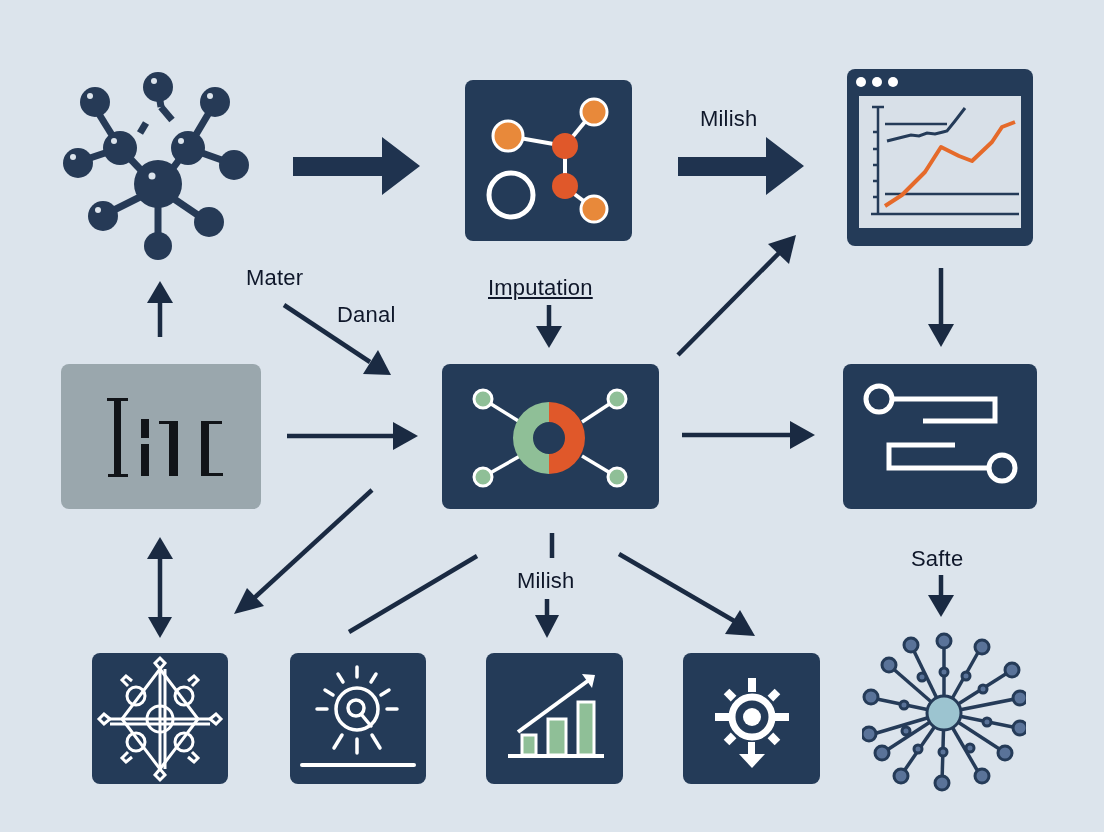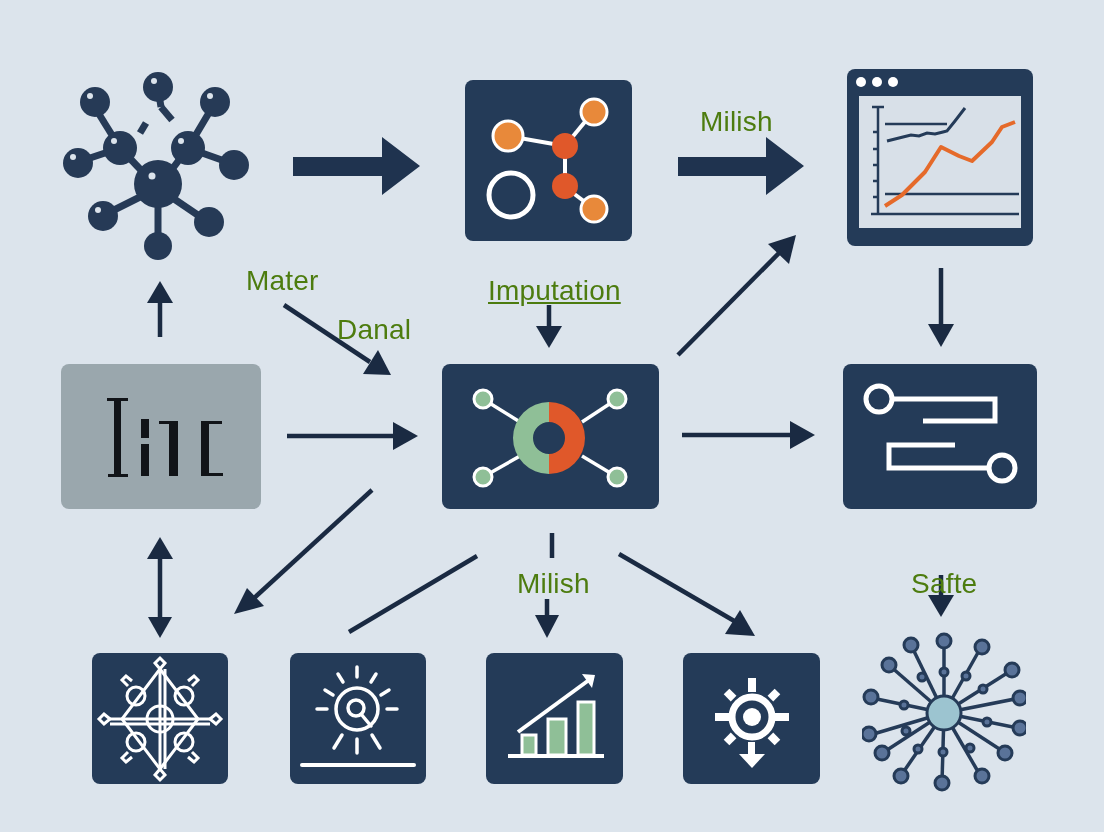--- a/index.html
+++ b/index.html
@@ -7,21 +7,21 @@
     width: 1104px; height: 832px; position: relative; overflow: hidden;
     background: #dce4ec;
     font-family: "Liberation Sans", sans-serif;
   }
   .layer { position: absolute; left: 0; top: 0; width: 1104px; height: 832px; }
   .node { position: absolute; border-radius: 8px; background: #243b58; }
   .node.gray { background: #9aa7ad; }
   .node svg, .free svg { width: 100%; height: 100%; display: block; }
   .free { position: absolute; }
   .label {
-    position: absolute; font-size: 28px; color: #4d7c0f; white-space: nowrap;
+    position: absolute; font-size: 22px; color: #0f172a; white-space: nowrap;
     letter-spacing: 0.2px;
   }
 </style>
 </head>
 <body>
 
 <svg class="layer" viewBox="0 0 1104 832">
   <defs>
     <marker id="ah" markerWidth="8" markerHeight="8" refX="4" refY="4" orient="auto" markerUnits="userSpaceOnUse" viewBox="0 0 8 8">
       <path d="M0,0 L8,4 L0,8 z" fill="#1a2a42"></path>
@@ -156,21 +156,21 @@
       <line x1="24" y1="145" x2="172" y2="145"></line>
       <line x1="38" y1="125" x2="172" y2="125"></line>
       <line x1="38" y1="55" x2="100" y2="55"></line>
       <polyline points="40,72 48,70 56,68 64,66 72,67 80,64 88,65 96,63 100,62 108,52 118,39" stroke-width="3"></polyline>
     </g>
     <polyline points="38,137 55,126 78,103 94,78 112,87 125,92 145,73 155,58 168,53" fill="none" stroke="#e56a2a" stroke-width="4" stroke-linejoin="round"></polyline>
   </svg>
 </div>
 
 <div class="label" style="left:246px;top:265px;">Mater</div>
-<div class="label" style="left:337px;top:314px;">Danal</div>
+<div class="label" style="left:337px;top:302px;">Danal</div>
 
 <div class="label" style="left:488px;top:275px;text-decoration:underline;">Imputation</div>
 
 <div class="node gray" style="left:61px;top:364px;width:200px;height:145px;">
   <svg viewBox="0 0 200 145">
     <g fill="#111418">
       <rect x="53" y="36" width="7" height="76"></rect>
       <rect x="46" y="34" width="21" height="3"></rect>
       <rect x="47" y="110" width="20" height="3"></rect>
       <rect x="80" y="55" width="8" height="19"></rect>
@@ -207,21 +207,21 @@
       <circle cx="36" cy="35" r="13"></circle>
       <polyline points="49,35 152,35 152,57 80,57"></polyline>
       <polyline points="112,81 46,81 46,104 146,104"></polyline>
       <circle cx="159" cy="104" r="13"></circle>
     </g>
   </svg>
 </div>
 
 <div class="label" style="left:517px;top:568px;">Milish</div>
 
-<div class="label" style="left:911px;top:546px;margin-top:22px;">Safte</div>
+<div class="label" style="left:911px;top:546px;">Safte</div>
 
 <div class="node" style="left:92px;top:653px;width:136px;height:131px;">
   <svg viewBox="0 0 136 131">
     <g fill="none" stroke="#ffffff" stroke-width="3">
       <circle cx="68" cy="66" r="13"></circle>
       <line x1="68" y1="16" x2="68" y2="116"></line>
       <line x1="73" y1="16" x2="73" y2="116"></line>
       <line x1="18" y1="66" x2="118" y2="66"></line>
       <line x1="18" y1="71" x2="118" y2="71"></line>
       <path d="M68,16 L30,66 L68,116 L106,66 z"></path>

